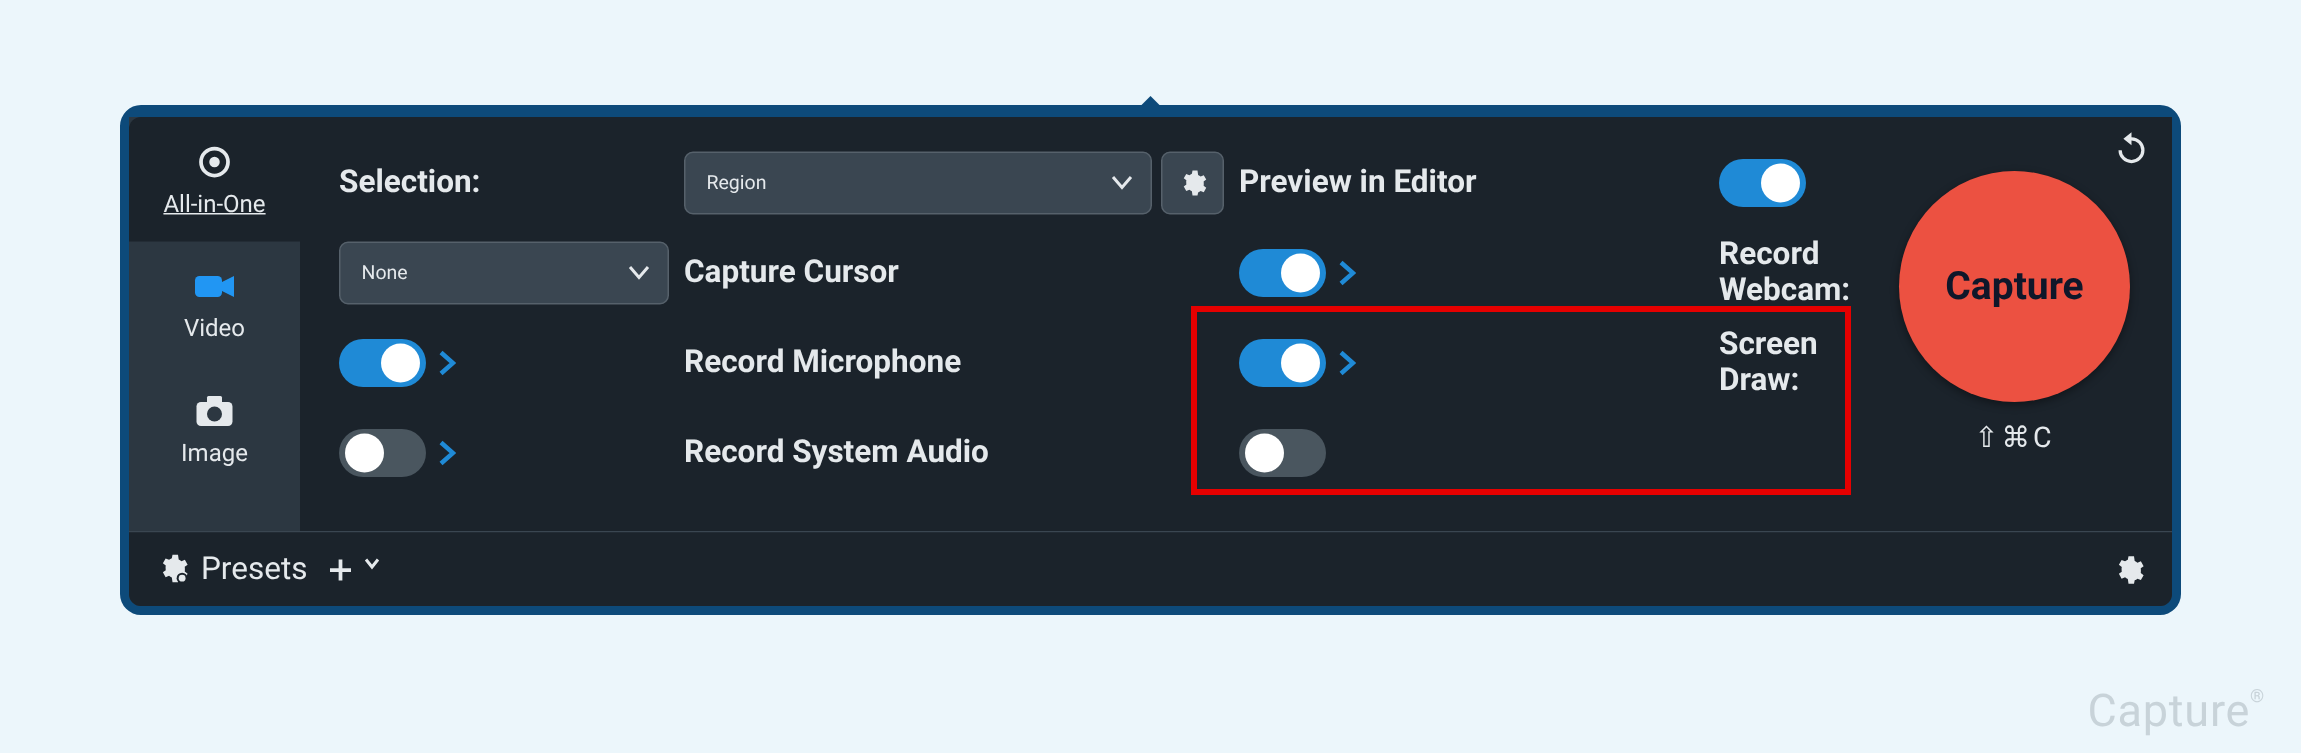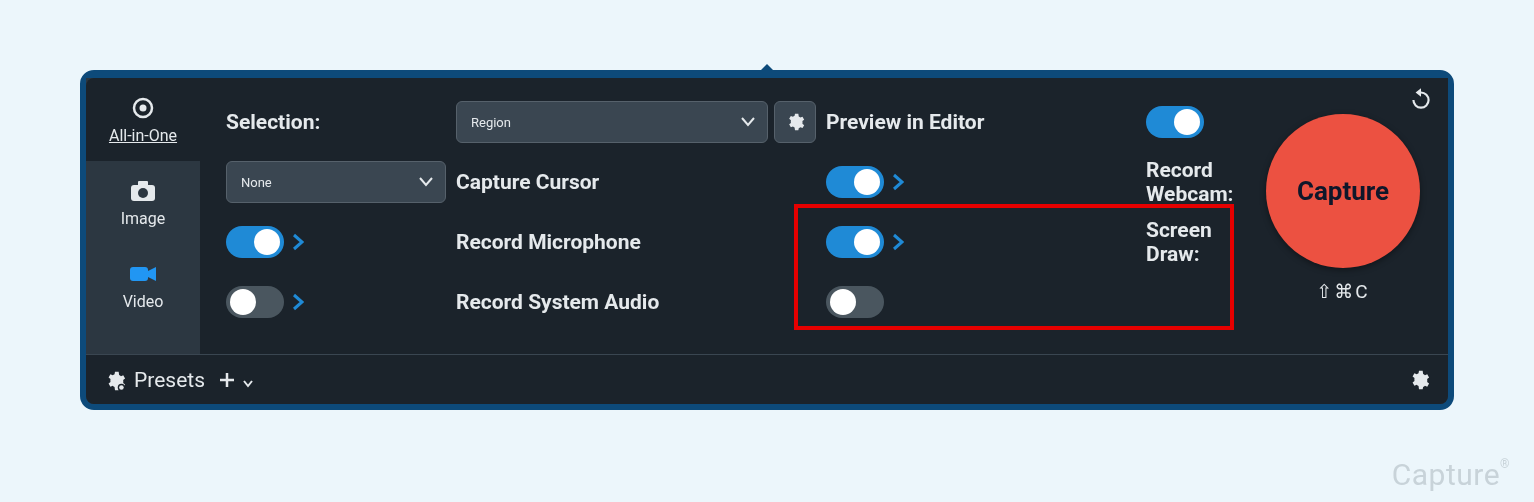--- a/index.html
+++ b/index.html
@@ -173,21 +173,21 @@
     display: flex;
     align-items: center;
     padding: 0 18px;
     color: #e5e9ec;
     font-size: 21px;
     gap: 14px;
     border-bottom-left-radius: 8px;
     border-bottom-right-radius: 8px;
   }
   .footer .grow { flex: 1; }
-  .footer .f-item { display: flex; align-items: flex-end; gap: 8px; cursor: pointer; }
+  .footer .f-item { display: flex; align-items: flex-start; gap: 8px; cursor: pointer; }
   .watermark {
     position: absolute;
     right: 24px;
     bottom: 10px;
     font-size: 30px;
     color: #c8d3d9;
     font-weight: 400;
     letter-spacing: 0.5px;
   }
   .watermark sup { font-size: 12px; vertical-align: top; }
@@ -204,36 +204,36 @@
         <span class="icon">
           <svg width="24" height="24" viewBox="0 0 24 24">
               <circle cx="12" cy="12" r="9" fill="none" stroke="#e5e9ec" stroke-width="2.5"></circle>
               <circle cx="12" cy="12" r="3.5" fill="#e5e9ec"></circle>
             </svg>
         </span>
         <span>All-in-One</span>
       </div>
       <div class="tab">
         <span class="icon">
+          <svg width="28" height="20" viewBox="0 0 28 20">
+              <rect x="1" y="3" width="18" height="14" rx="3" fill="#2196f3"></rect>
+              <path d="M19 7 L27 3 L27 17 L19 13 Z" fill="#2196f3"></path>
+            </svg>
+        </span>
+        <span>Video</span>
+      </div>
+      <div class="tab">
+        <span class="icon">
           <svg width="26" height="22" viewBox="0 0 26 22">
               <rect x="1" y="5" width="24" height="16" rx="3" fill="#e5e9ec"></rect>
               <rect x="8" y="1" width="10" height="5" rx="1" fill="#e5e9ec"></rect>
               <circle cx="13" cy="13" r="5" fill="#2c3741"></circle>
             </svg>
         </span>
         <span>Image</span>
-      </div>
-      <div class="tab">
-        <span class="icon">
-          <svg width="28" height="20" viewBox="0 0 28 20">
-              <rect x="1" y="3" width="18" height="14" rx="3" fill="#2196f3"></rect>
-              <path d="M19 7 L27 3 L27 17 L19 13 Z" fill="#2196f3"></path>
-            </svg>
-        </span>
-        <span>Video</span>
       </div>
     </div>
 
     <div class="content">
 
       <div class="lbl">Selection:</div>
       <div class="dropdown-wrap">
         <div class="dropdown">
           <span>Region</span>
           <span class="caret">

